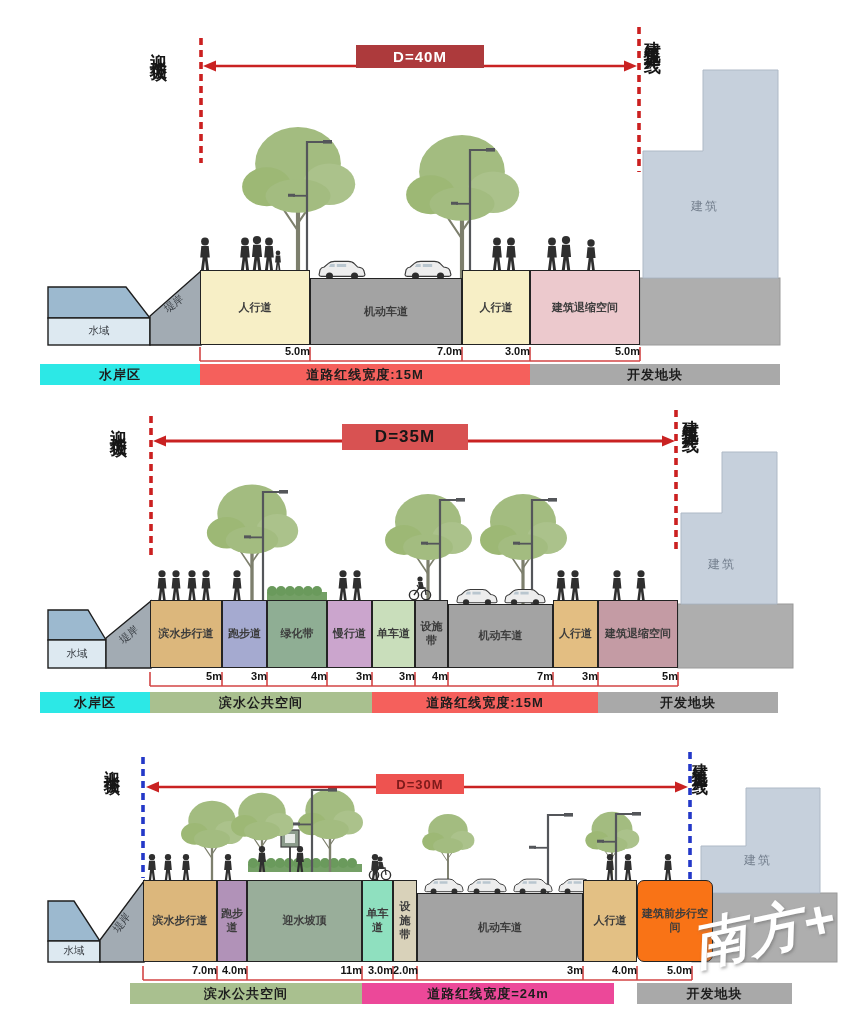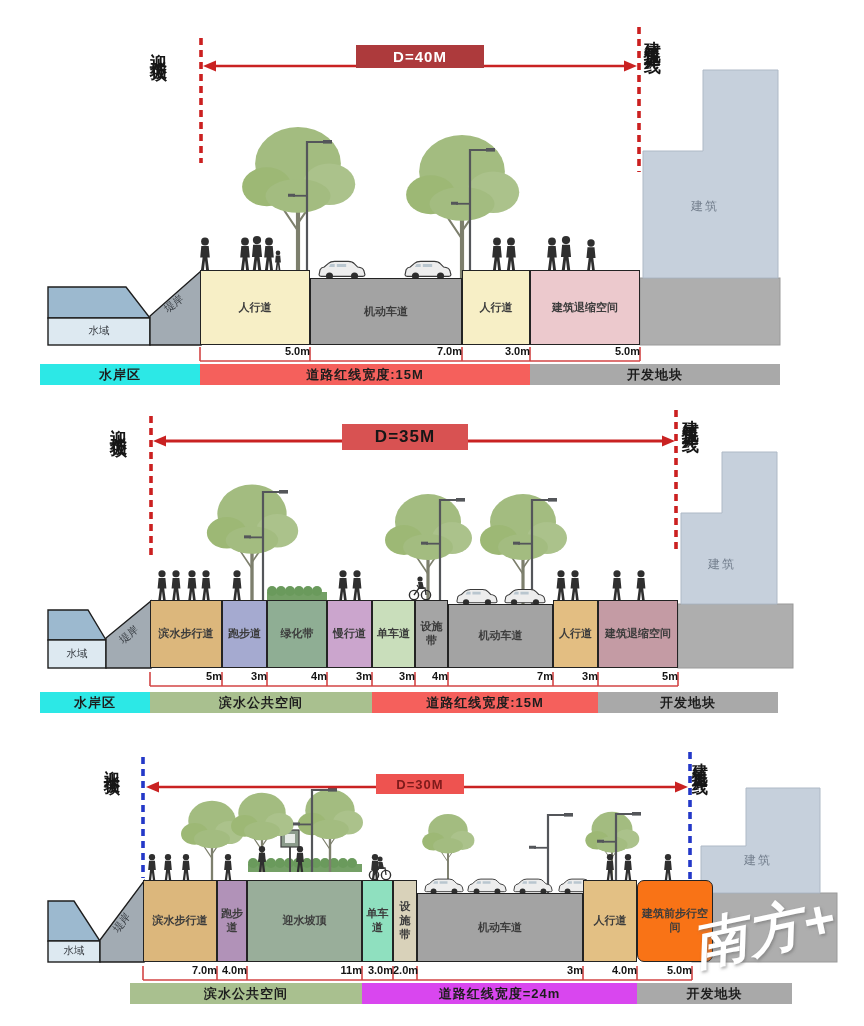--- a/index.html
+++ b/index.html
@@ -497,21 +497,21 @@
       <div class="dimlab" style="left: 417px; top: 964px; width: 166px;">3m</div>
       <div class="block" style="left: 583px; top: 880px; width: 54px; height: 82px; background: rgb(227, 192, 132);">
         <span>人行道</span>
       </div>
       <div class="dimlab" style="left: 583px; top: 964px; width: 54px;">4.0m</div>
       <div class="block" style="left: 637px; top: 880px; width: 76px; height: 82px; background: #f97316; border-radius: 7px;">
         <span>建筑前步行空间</span>
       </div>
       <div class="dimlab" style="left: 637px; top: 964px; width: 55px;">5.0m</div>
       <div class="bar" style="left: 130px; top: 983px; width: 232px; height: 21px; background: rgb(169, 192, 143);">滨水公共空间</div>
-      <div class="bar" style="left: 362px; top: 983px; width: 275px; height: 21px; background: #d946ef;">道路红线宽度=24m</div>
+      <div class="bar" style="left: 362px; top: 983px; width: 252px; height: 21px; background: #ec4899;">道路红线宽度=24m</div>
       <div class="bar" style="left: 637px; top: 983px; width: 155px; height: 21px; background: rgb(169, 169, 169);">开发地块</div>
       <div class="dbox" style="left: 376px; top: 774px; width: 88px; height: 20px; background: rgb(238, 83, 80); color: rgb(126, 26, 26); font-size: 13px;">D=30M</div>
       <div class="vlab" style="left: 104px; top: 756px; font-size: 16px;">迎水坡顶</div>
       <div class="vlab" style="left: 692px; top: 750px; font-size: 16px;">建筑退界线</div>
       <div class="slab" style="left: 52px; top: 944px;">水域</div>
       <div class="slab" style="left: 100px; top: 916px; transform: rotate(-52deg);">堤岸</div>
       <div class="slab bldlab" style="left: 736px; top: 852px;">建筑</div>
     </div>
   <div class="watermark">南方+</div>
 </div>

